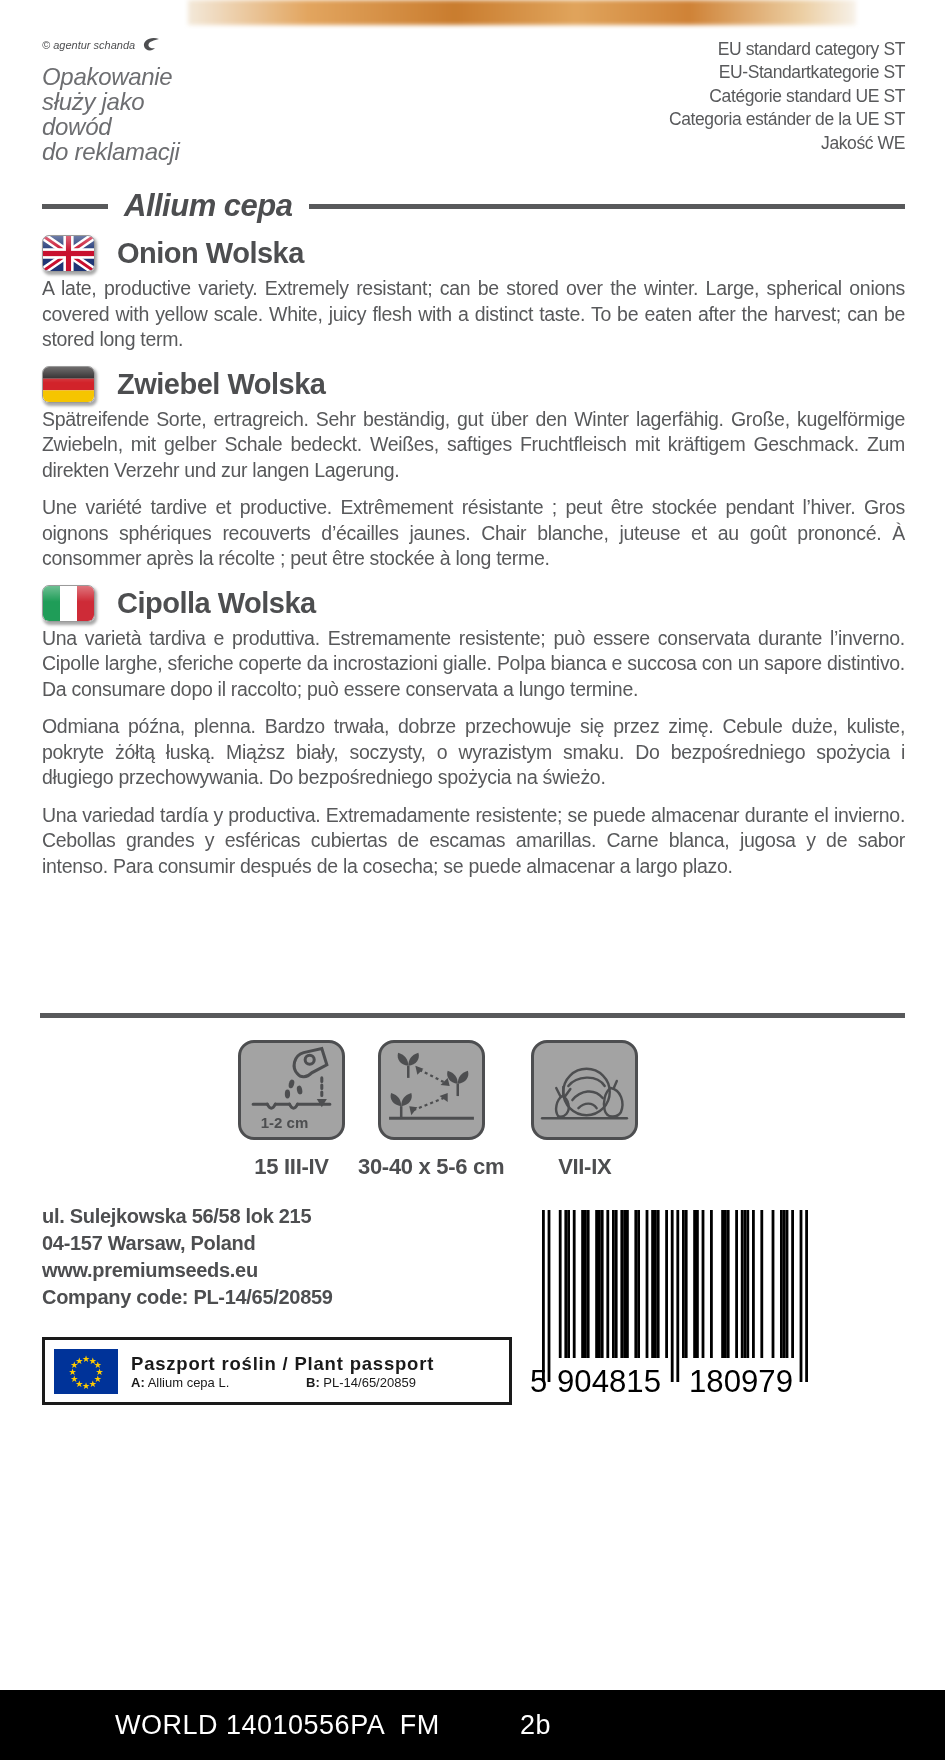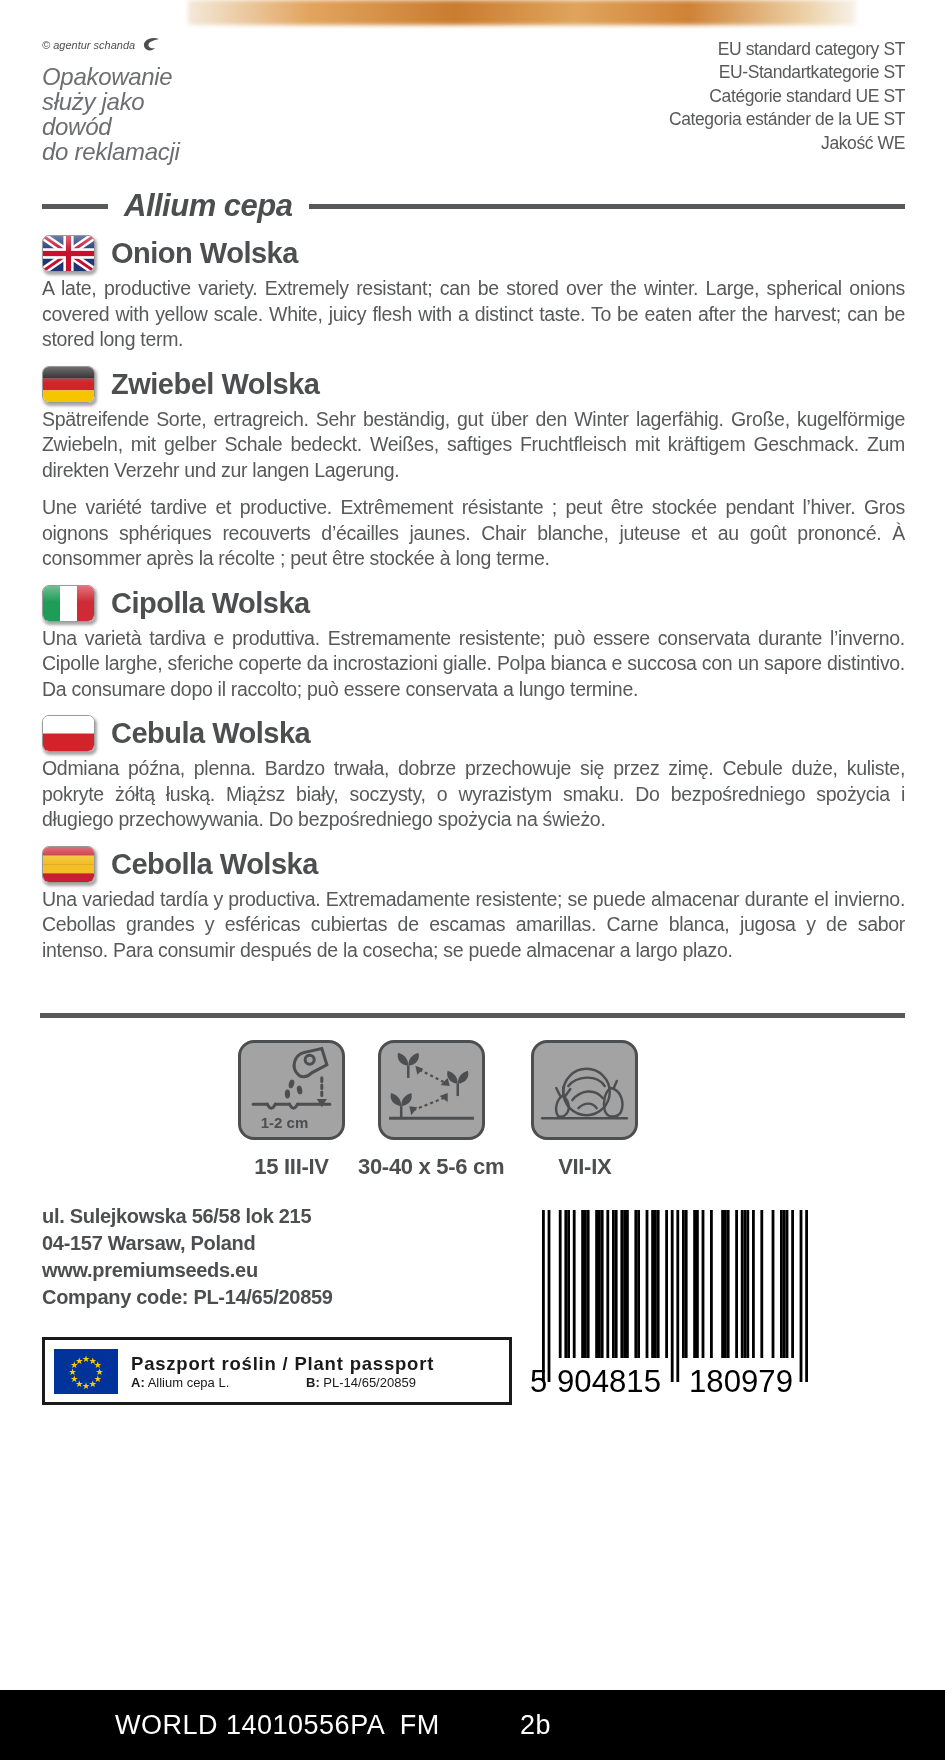--- a/index.html
+++ b/index.html
@@ -35,21 +35,21 @@
   .species-header .rule { height:5px; background:#58595b; }
   .species-header .rule.short { width:66px; }
   .species-header .rule.long { flex:1; }
   .species-title {
     font-style:italic; font-weight:bold; font-size:31px; color:#4d4e50;
     margin:0 16px; letter-spacing:-0.5px; white-space:nowrap;
   }
   
   .sections { position:absolute; top:234px; left:42px; right:40px; }
   .section { margin-bottom:12px; }
-  .sec-head { display:flex; align-items:center; gap:16px; height:39px; }
+  .sec-head { display:flex; align-items:center; gap:22px; height:39px; }
   .flag {
     width:53px; height:37px; border-radius:7px; overflow:hidden; flex:0 0 auto;
     border:1px solid #9a9a9a; box-shadow:1.5px 2.5px 3px rgba(0,0,0,.35);
     position:relative;
   }
   .flag::after{
     content:""; position:absolute; inset:0;
     background:linear-gradient(180deg,rgba(255,255,255,.35),rgba(255,255,255,0) 45%);
   }
   .flag svg { display:block; width:100%; height:100%; }
@@ -185,44 +185,24 @@
           <rect x="20" width="20" height="40" fill="#ffffff"></rect>
           <rect x="40" width="20" height="40" fill="#ce2b37"></rect>
         </svg>
       </div>
       <div class="sec-title">Cipolla Wolska</div>
     </div>
     <div class="sec-body">Una varietà tardiva e produttiva. Estremamente resistente; può essere conservata durante l’inverno. Cipolle larghe, sferiche coperte da incrostazioni gialle. Polpa bianca e succosa con un sapore distintivo. Da consumare dopo il raccolto; può essere conservata a lungo termine.</div>
   </div>
 
   <div class="section">
-    <div class="sec-head">
-      <div class="flag">
-        <svg viewBox="0 0 60 40" preserveAspectRatio="none">
-          <rect width="60" height="20" fill="#ffffff"></rect>
-          <rect y="20" width="60" height="20" fill="#d2232a"></rect>
-        </svg>
-      </div>
-      <div class="sec-title">Cebula Wolska</div>
-    </div>
     <div class="sec-body">Odmiana późna, plenna. Bardzo trwała, dobrze przechowuje się przez zimę. Cebule duże, kuliste, pokryte żółtą łuską. Miąższ biały, soczysty, o wyrazistym smaku. Do bezpośredniego spożycia i długiego przechowywania. Do bezpośredniego spożycia na świeżo.</div>
   </div>
 
   <div class="section">
-    <div class="sec-head">
-      <div class="flag">
-        <svg viewBox="0 0 60 40" preserveAspectRatio="none">
-          <rect width="60" height="10" fill="#c8202e"></rect>
-          <rect y="10" width="60" height="20" fill="#f2bf27"></rect>
-          <rect y="19.5" width="60" height="1" fill="#e0a820"></rect>
-          <rect y="30" width="60" height="10" fill="#c8202e"></rect>
-        </svg>
-      </div>
-      <div class="sec-title">Cebolla Wolska</div>
-    </div>
     <div class="sec-body">Una variedad tardía y productiva. Extremadamente resistente; se puede almacenar durante el invierno. Cebollas grandes y esféricas cubiertas de escamas amarillas. Carne blanca, jugosa y de sabor intenso. Para consumir después de la cosecha; se puede almacenar a largo plazo.</div>
   </div>
 
 </div>
 
 <div class="divider"></div>
 
 <div class="icons-row">
 
   <div class="icon-col">

